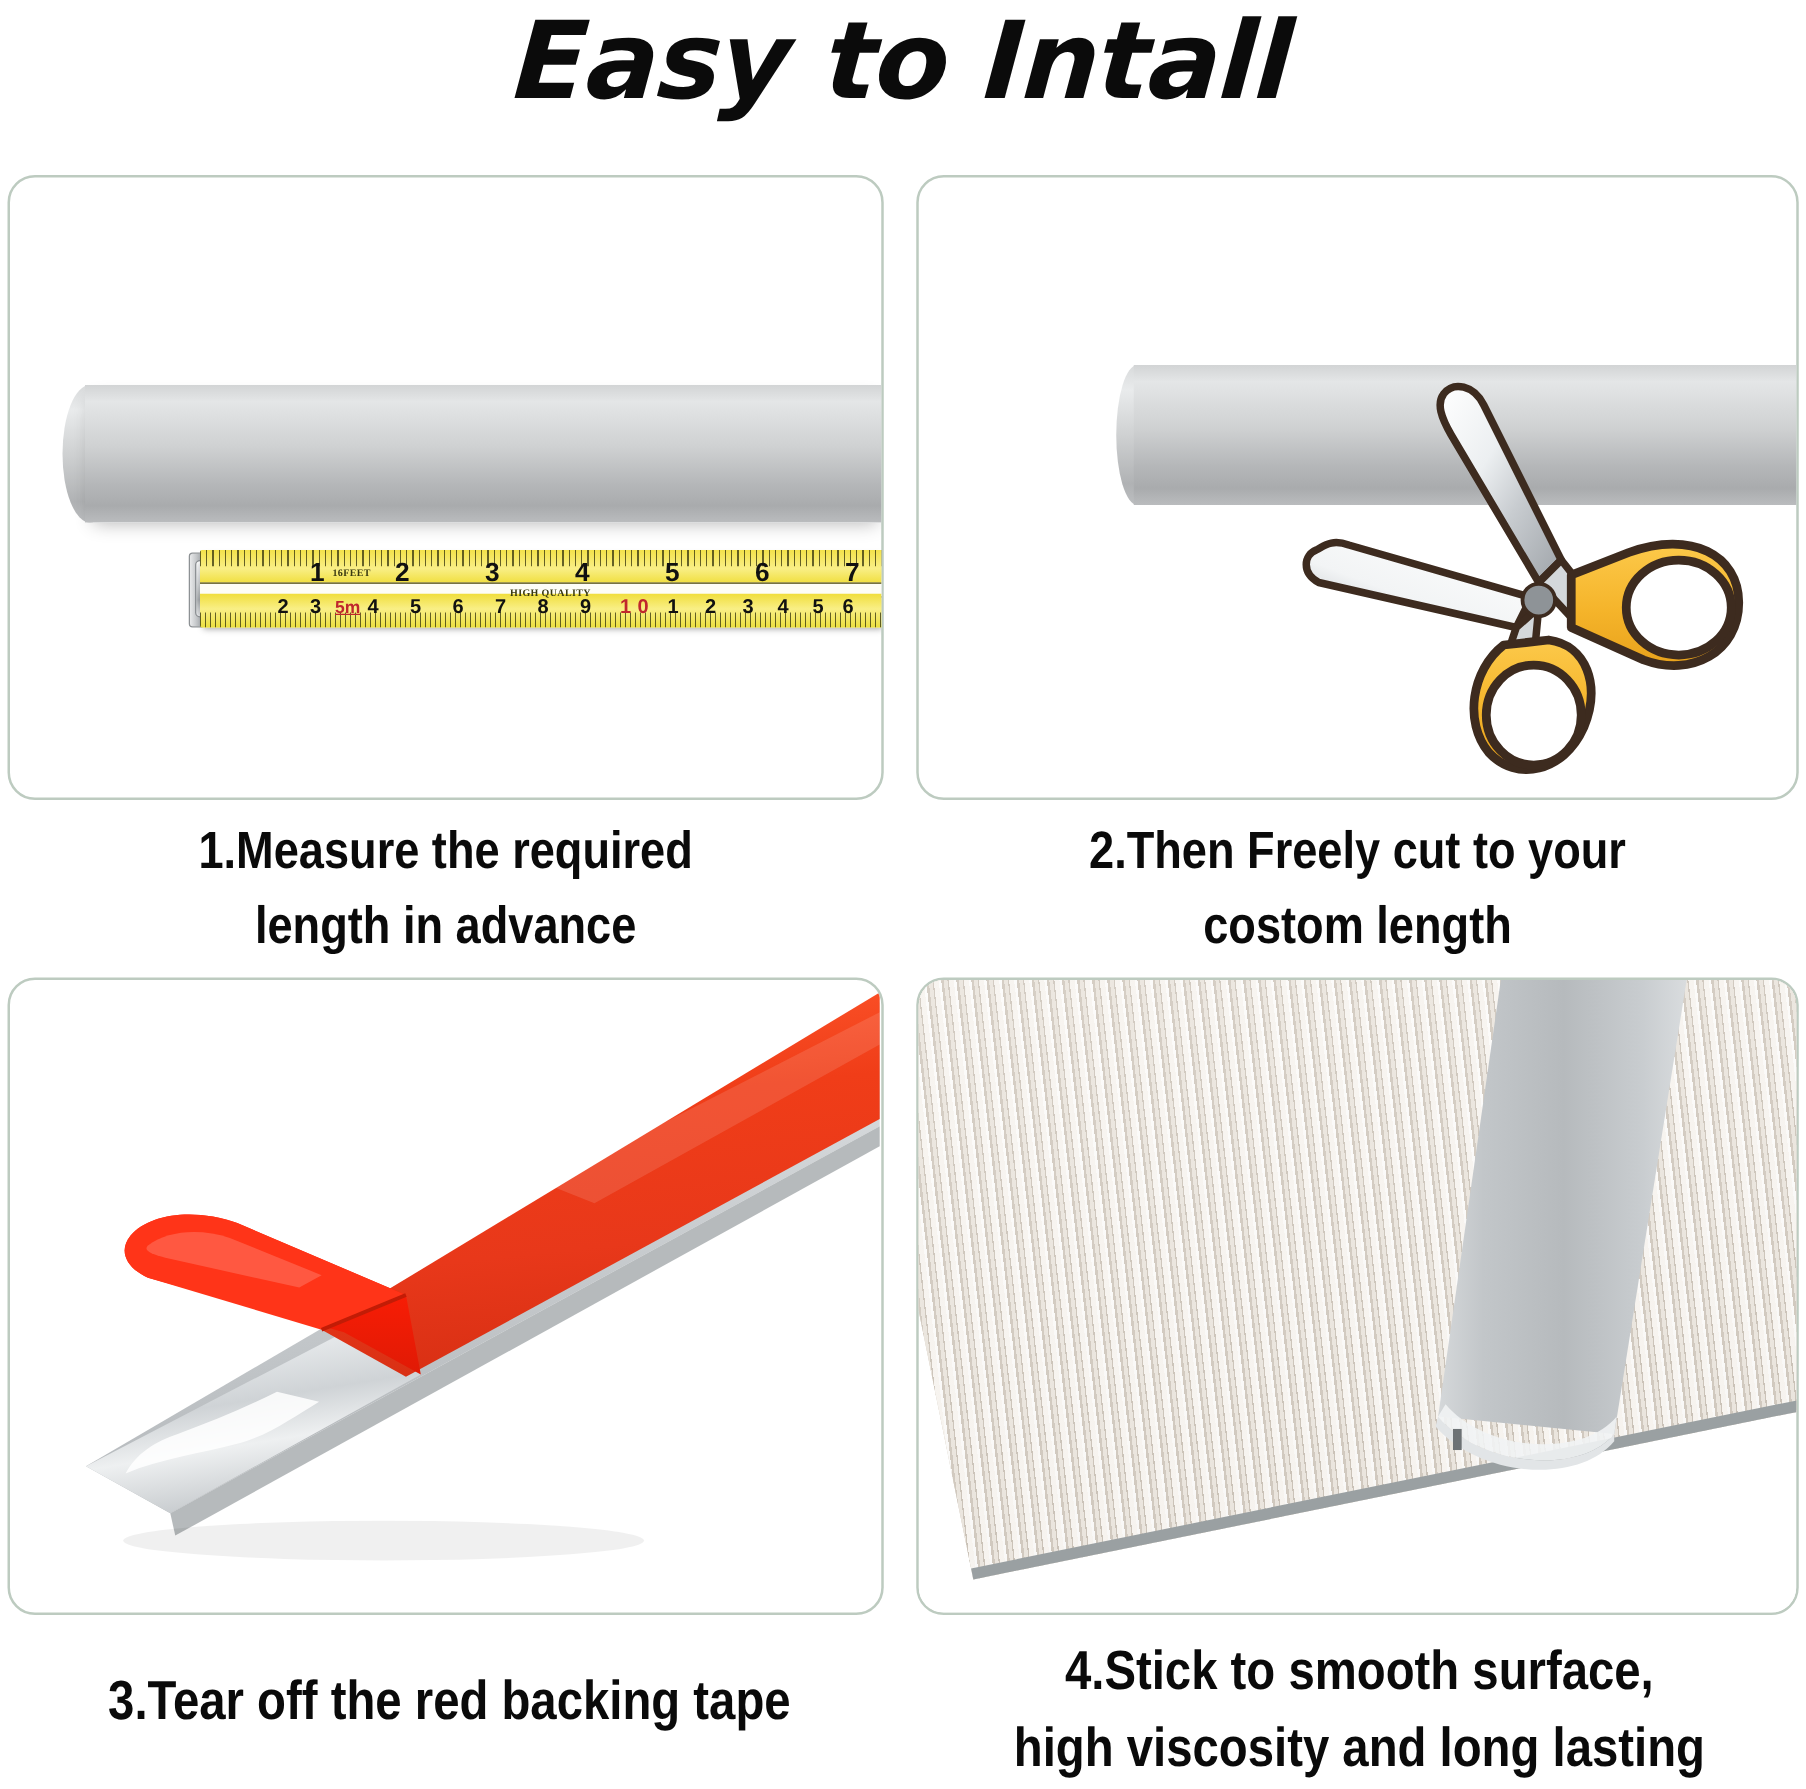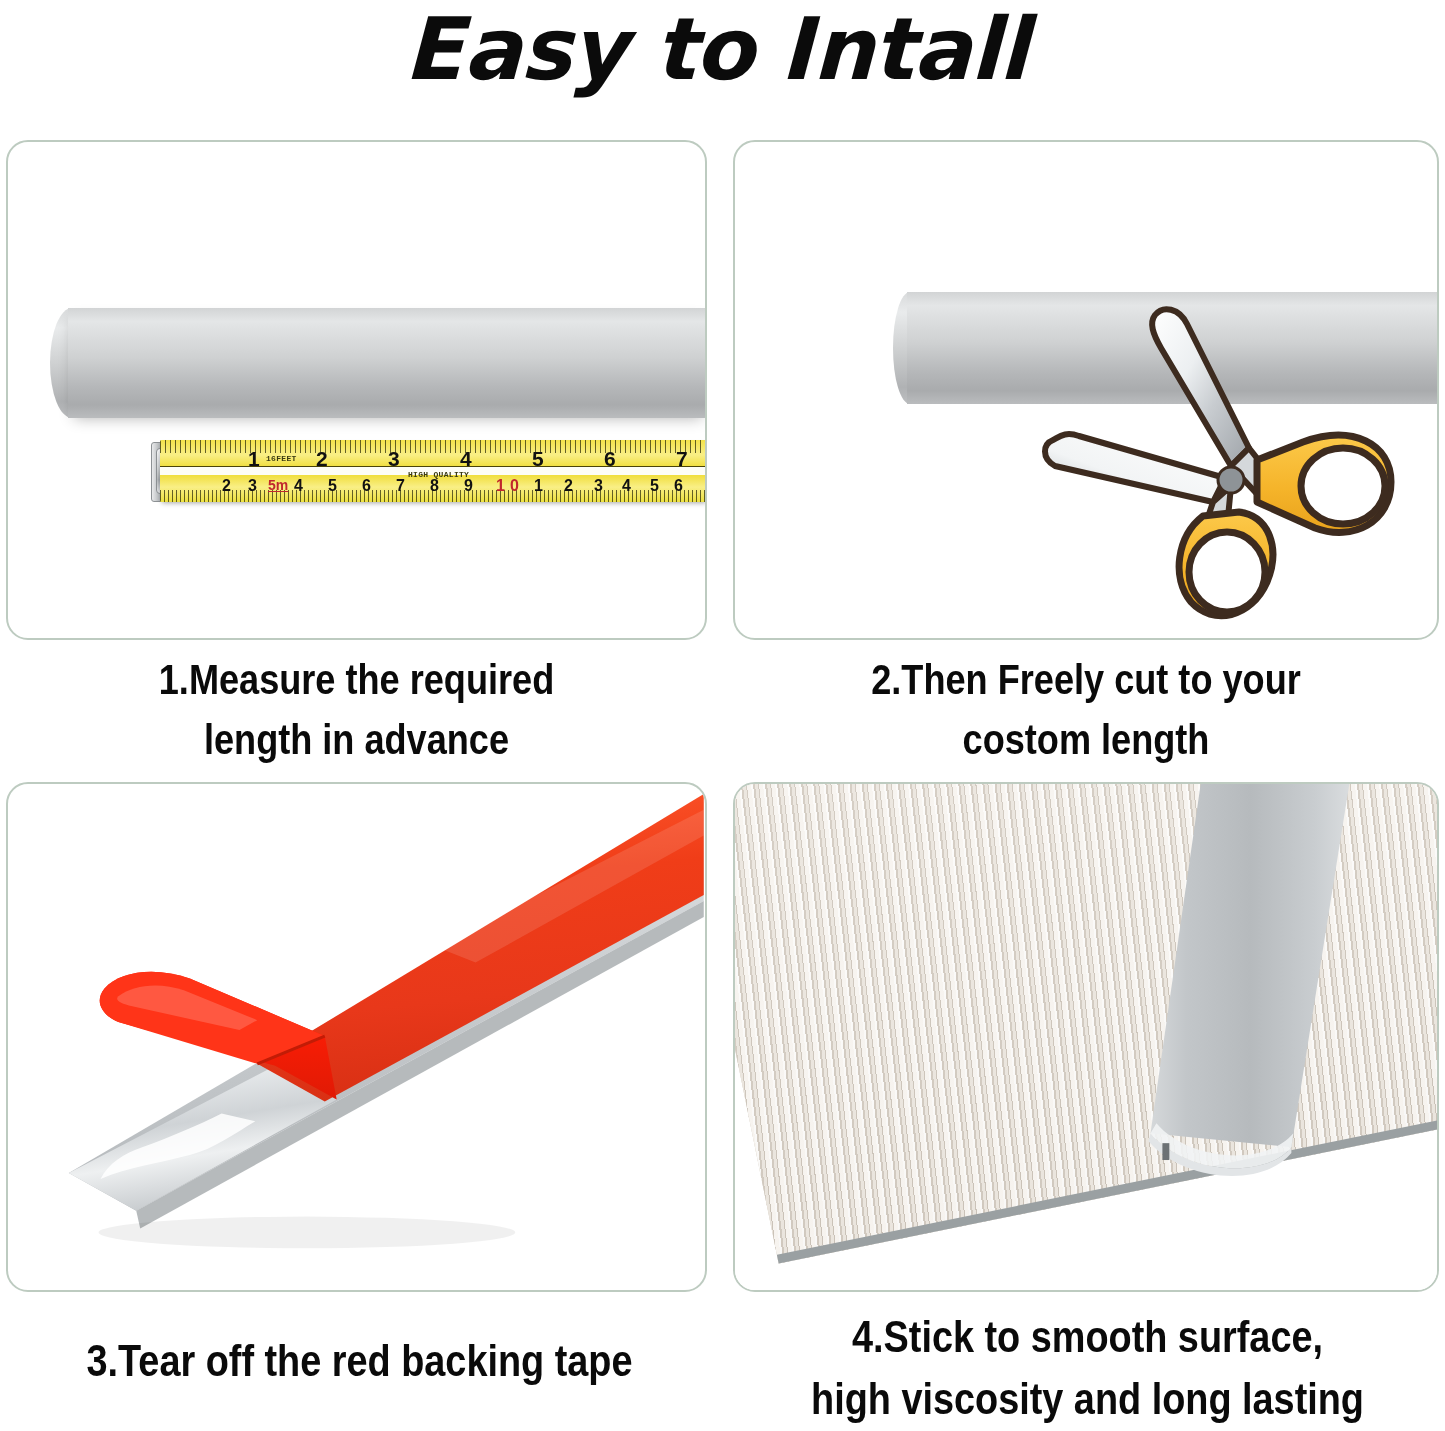--- a/index.html
+++ b/index.html
@@ -133,21 +133,21 @@
     font-family: "Liberation Sans", sans-serif;
     font-weight: 700;
     color: #111;
     line-height: 1;
   }
   .tape-num.inch { top: 8px; font-size: 21px; }
   .tape-num.metric { top: 38px; font-size: 16px; }
   .tape-num.metric.red { color: #c0272d; }
   .tape-label {
     position: absolute;
-    font-family: Liberation Mono, monospace;
+    font-family: Liberation Serif, serif;
     font-weight: 700;
     font-size: 8px;
     color: #3a3a12;
     letter-spacing: .3px;
   }
   #tape-hook {
     position: absolute;
     left: 148px;
     top: 306px;
     width: 64px;

